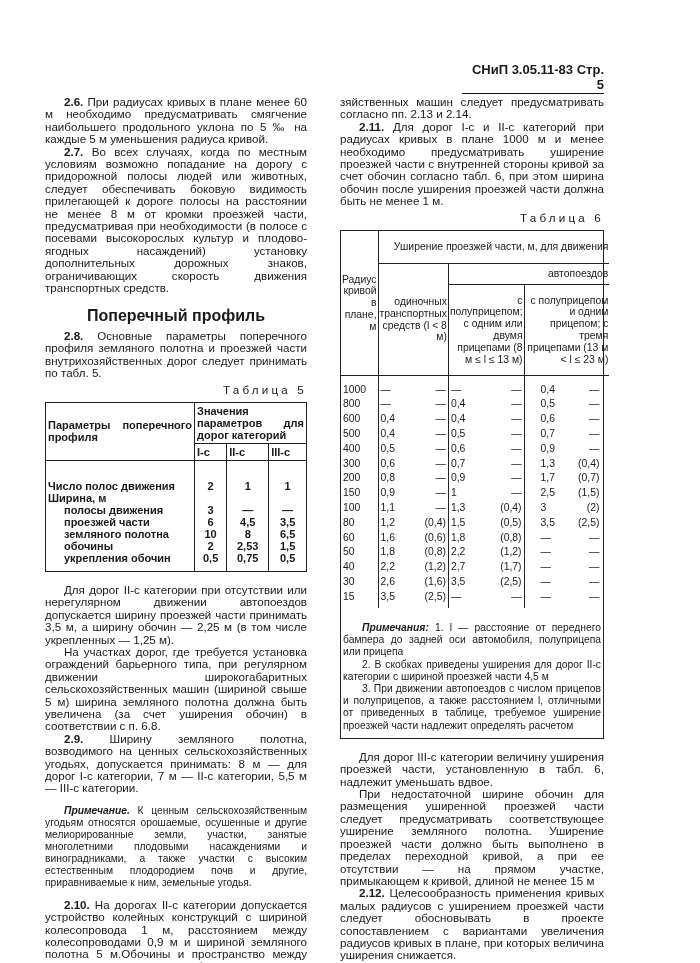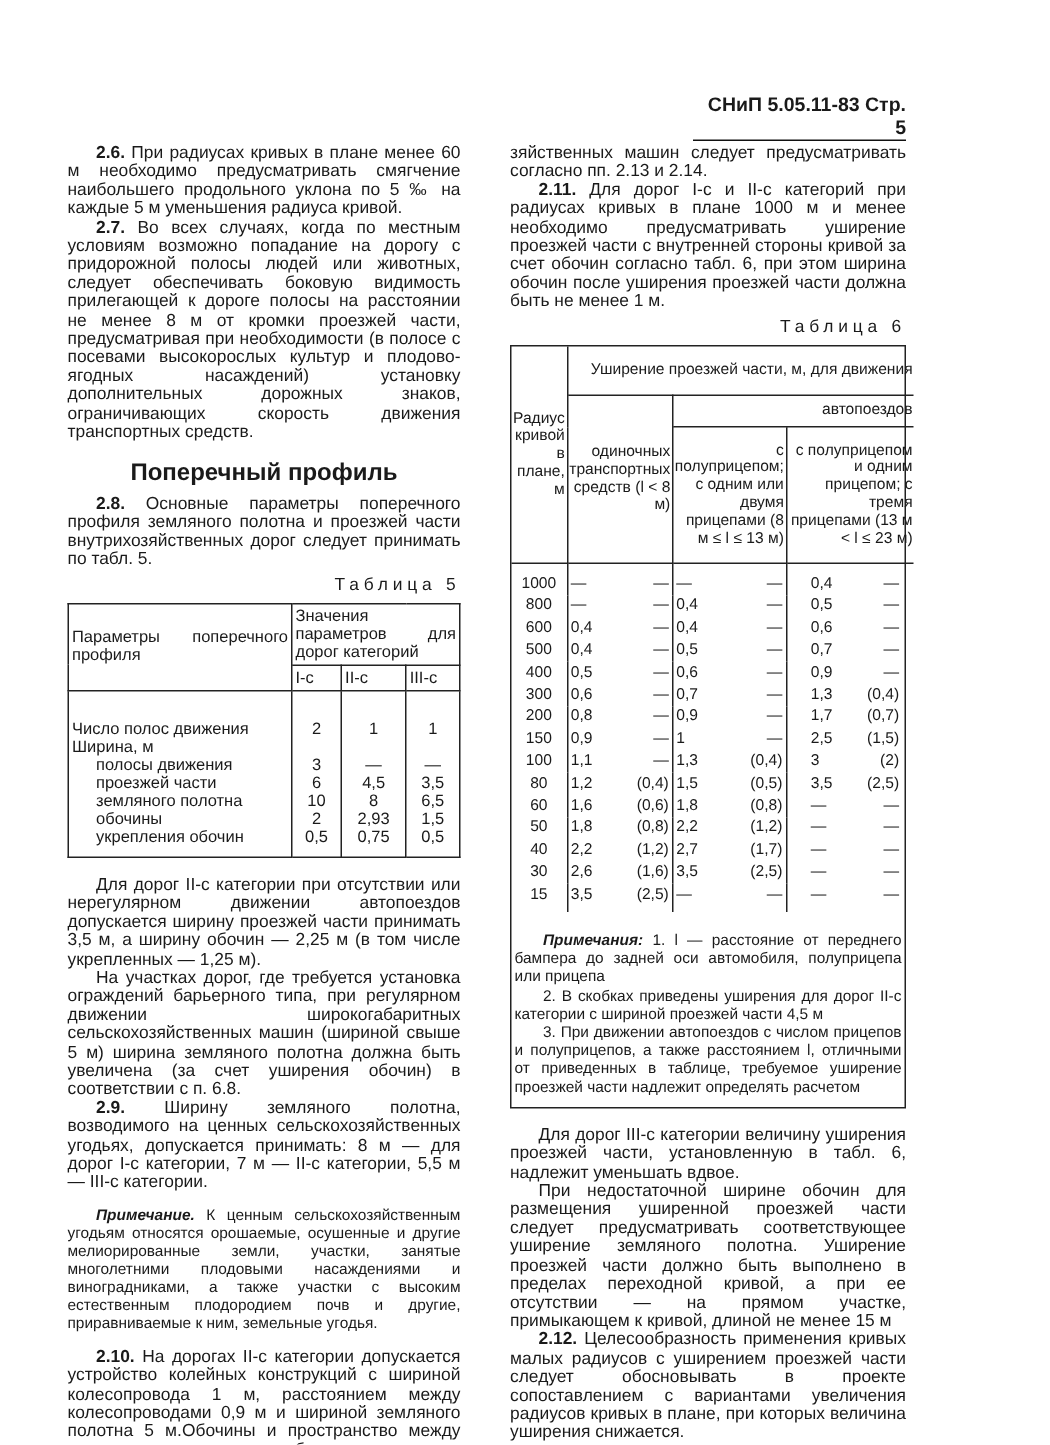--- a/index.html
+++ b/index.html
@@ -12,44 +12,44 @@
   .col.right { left:340px; width:264px; }
   p { margin:0; }
   .ind { text-indent:19px; }
   .b { font-weight:bold; }
   .bi { font-weight:bold; font-style:italic; }
   .sec-title { font-weight:bold; text-align:center; margin:15px 0 8px 0; font-size:16px; }
   .tcap { text-align:right; letter-spacing:3.2px; margin:4px 0 6px 0; }
   .note { font-size:10.3px; line-height:12px; margin-top:10px; }
   table { border-collapse:collapse; }
   .t5 { width:262px; font-size:11px; line-height:12px; margin-bottom:12px; }
-  .t5 th, .t5 td { border:1px solid #222; font-weight:normal; padding:2px 2px;margin-top:40px; }
+  .t5 th, .t5 td { border:1px solid #222; font-weight:bold; padding:2px 2px;margin-top:40px; }
   .t5 td { border-top:none; border-bottom:none; vertical-align:top; text-align:center; padding:0 2px; }
   .t5 tr.first td { padding-top:19px; }
   .t5 tr.last td { padding-bottom:7px; border-bottom:1px solid #222; }
   .t5 td.lbl { text-align:left; }
   .t5 td.sub { padding-left:18px; }
   .t6box { border:1.3px solid #222; width:262px; margin:0 0 12px 0; }
   .t6 { width:100%; font-size:10.4px; line-height:11.8px; }
   .t6 th { border:1px solid #222; font-weight:normal; padding:2px 1px; text-align:right; }
   .t6 td { border-left:1px solid #222; border-right:1px solid #222; padding:0 2px; height:14.8px; vertical-align:middle; }
   .t6 tr.first td { padding-top:6px; }
   .t6 tr.lastrow td { padding-bottom:4px; }
   .t6 th:first-child, .t6 td:first-child { border-left:none; }
   .t6 th:last-child, .t6 td:last-child { border-right:none; }
   .t6 tr:first-child th { border-top:none; }
   .pair { display:flex; justify-content:space-between; }
   .pair span { display:inline-block; }
-  .t6 td.r { text-align:center; }
+  .t6 td.r { text-align:left; }
   .t6notes { font-size:10.3px; line-height:12.2px; padding:14px 2px 6px 2px; text-align:justify; border-top:none; }
 </style>
 </head>
 <body>
 
-<div class="header">СНиП 5.05.11-83 Стр. 5</div>
+<div class="header">СНиП 3.05.11-83 Стр. 5</div>
 
 <div class="col left">
   <p class="ind"><span class="b">2.6.</span> <span>При радиусах кривых в плане менее 60 м необходимо предусматривать смягчение наибольшего продольного уклона по 5 ‰ на каждые 5 м уменьшения радиуса кривой.</span></p>
   <p class="ind"><span class="b">2.7.</span> <span>Во всех случаях, когда по местным условиям возможно попадание на дорогу с придорожной полосы людей или животных, следует обеспечивать боковую видимость прилегающей к дороге полосы на расстоянии не менее 8 м от кромки проезжей части, предусматривая при необходимости (в полосе с посевами высокорослых культур и плодово-ягодных насаждений) установку дополнительных дорожных знаков, ограничивающих скорость движения транспортных средств.</span></p>
 
   <div class="sec-title">Поперечный профиль</div>
 
   <p class="ind"><span class="b">2.8.</span> <span>Основные параметры поперечного профиля земляного полотна и проезжей части внутрихозяйственных дорог следует принимать по табл. 5.</span></p>
 
   <div class="tcap">Таблица 5</div>
@@ -91,21 +91,21 @@
     </tr>
     <tr>
       <td class="lbl sub">земляного полотна</td>
       <td>10</td>
       <td>8</td>
       <td>6,5</td>
     </tr>
     <tr>
       <td class="lbl sub">обочины</td>
       <td>2</td>
-      <td>2,93</td>
+      <td>2,53</td>
       <td>1,5</td>
     </tr>
     <tr class="last">
       <td class="lbl sub">укрепления обочин</td>
       <td>0,5</td>
       <td>0,75</td>
       <td>0,5</td>
     </tr>
   </tbody>
     </table>

